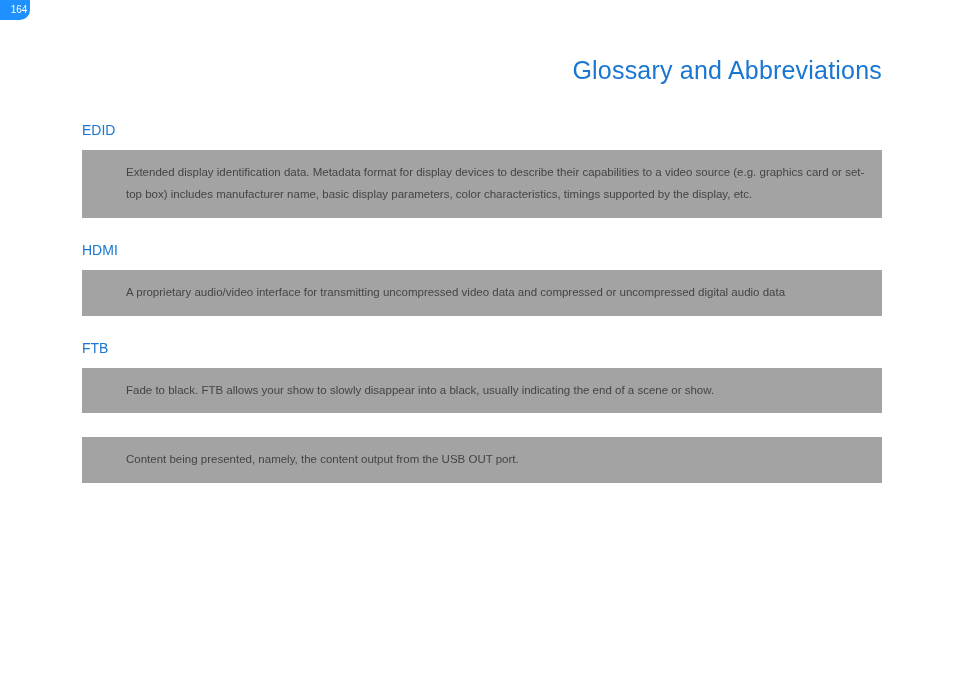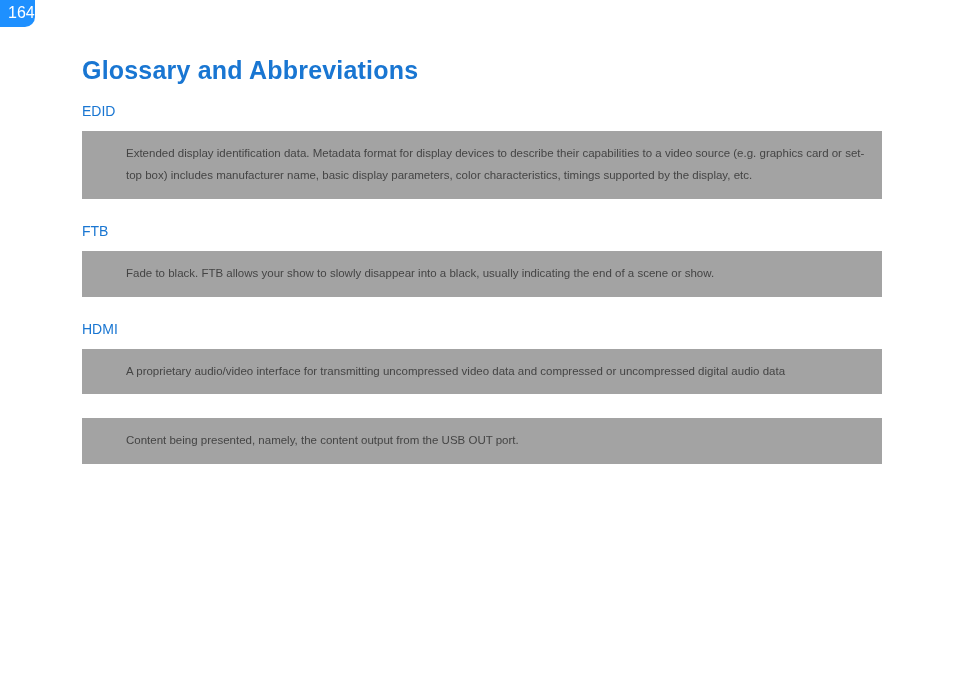--- a/index.html
+++ b/index.html
@@ -2,38 +2,39 @@
 <html><head>
 <meta charset="utf-8">
 <style>
   * { box-sizing: border-box; margin: 0; padding: 0; }
   html, body { width: 954px; height: 676px; background: #ffffff; font-family: "Segoe UI", Arial, sans-serif; color: #3a3a3a; }
   .page-tab {
     position: absolute;
     top: 0; left: 0;
     background: #1e90ff;
     color: #ffffff;
-    font-size: 16px;
+    font-size: 10px;
     padding: 4px 0 5px 8px;
     border-bottom-right-radius: 10px;
     min-width: 30px;
     text-align: center;
   }
   .content {
     position: absolute;
     left: 82px;
     top: 56px;
     width: 800px;
   }
   .page-title {
     font-size: 25px;
-    font-weight: 700;
+    font-weight: 400;
     color: #1976d2;
-    margin-bottom: 18px;
+    margin-bottom: 37px;
     letter-spacing: 0.2px;
+    text-align: right;
   }
   .entry { margin-bottom: 24px; }
   .term {
     font-size: 14px;
     font-weight: 400;
     color: #1976d2;
     margin-bottom: 12px;
   }
   .definition {
     background: #a3a3a3;
@@ -51,26 +52,26 @@
 
 <div class="content">
   <h1 class="page-title">Glossary and Abbreviations</h1>
 
   <div class="entry">
     <h2 class="term">EDID</h2>
     <div class="definition">Extended display identification data. Metadata format for display devices to describe their capabilities to a video source (e.g. graphics card or set-top box) includes manufacturer name, basic display parameters, color characteristics, timings supported by the display, etc.</div>
   </div>
 
   <div class="entry">
-    <h2 class="term">FTB</h2>
-    <div class="definition">Fade to black. FTB allows your show to slowly disappear into a black, usually indicating the end of a scene or show.</div>
+    <h2 class="term">HDMI</h2>
+    <div class="definition">A proprietary audio/video interface for transmitting uncompressed video data and compressed or uncompressed digital audio data</div>
   </div>
 
   <div class="entry">
-    <h2 class="term">HDMI</h2>
-    <div class="definition">A proprietary audio/video interface for transmitting uncompressed video data and compressed or uncompressed digital audio data</div>
+    <h2 class="term">FTB</h2>
+    <div class="definition">Fade to black. FTB allows your show to slowly disappear into a black, usually indicating the end of a scene or show.</div>
   </div>
 
   <div class="entry">
     <div class="definition">Content being presented, namely, the content output from the USB OUT port.</div>
   </div>
 
 </div>
 
 </body></html>

